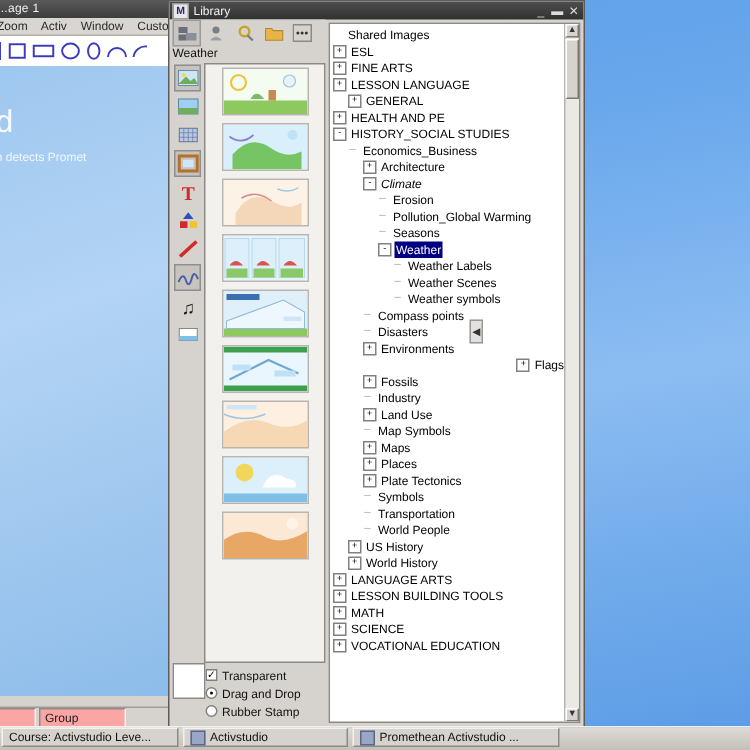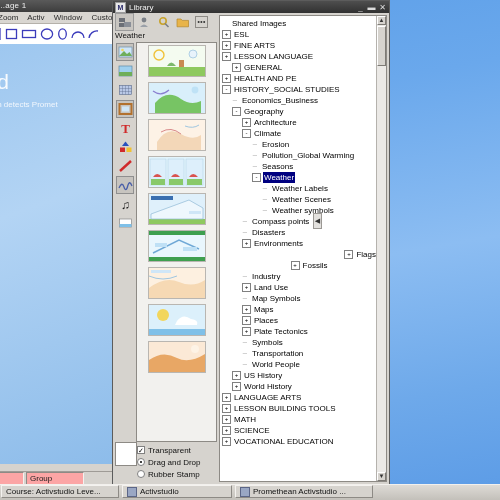--- a/index.html
+++ b/index.html
@@ -557,29 +557,25 @@
                 <span class="tlabel">HEALTH AND PE</span>
               </div>
               <div class="trow" style="padding-left: 0px;">
                 <span class="tog">-</span>
                 <span class="tlabel">HISTORY_SOCIAL STUDIES</span>
               </div>
               <div class="trow" style="padding-left: 10px;">
                 <span class="tog none"><span class="dash">─</span></span>
                 <span class="tlabel">Economics_Business</span>
               </div>
-              <div class="trow" style="padding-left: 10px;">
-                <span class="tog">-</span>
-                <span class="tlabel">Geography</span>
-              </div>
               <div class="trow" style="padding-left: 20px;">
                 <span class="tog">+</span>
                 <span class="tlabel">Architecture</span>
               </div>
-              <div class="trow" style="padding-left: 20px;">
+              <div class="trow" style="padding-left: 20px; font-style: italic;">
                 <span class="tog">-</span>
                 <span class="tlabel">Climate</span>
               </div>
               <div class="trow" style="padding-left: 30px;">
                 <span class="tog none"><span class="dash">─</span></span>
                 <span class="tlabel">Erosion</span>
               </div>
               <div class="trow" style="padding-left: 30px;">
                 <span class="tog none"><span class="dash">─</span></span>
                 <span class="tlabel">Pollution_Global Warming</span>
@@ -613,21 +609,21 @@
                 <span class="tlabel">Disasters</span>
               </div>
               <div class="trow" style="padding-left: 20px;">
                 <span class="tog">+</span>
                 <span class="tlabel">Environments</span>
               </div>
               <div class="trow" style="padding-left: 20px; justify-content: flex-end;">
                 <span class="tog">+</span>
                 <span class="tlabel">Flags</span>
               </div>
-              <div class="trow" style="padding-left: 20px; justify-content: center;">
+              <div class="trow" style="padding-left: 20px;">
                 <span class="tog">+</span>
                 <span class="tlabel">Fossils</span>
               </div>
               <div class="trow" style="padding-left: 20px;">
                 <span class="tog none"><span class="dash">─</span></span>
                 <span class="tlabel">Industry</span>
               </div>
               <div class="trow" style="padding-left: 20px;">
                 <span class="tog">+</span>
                 <span class="tlabel">Land Use</span>

